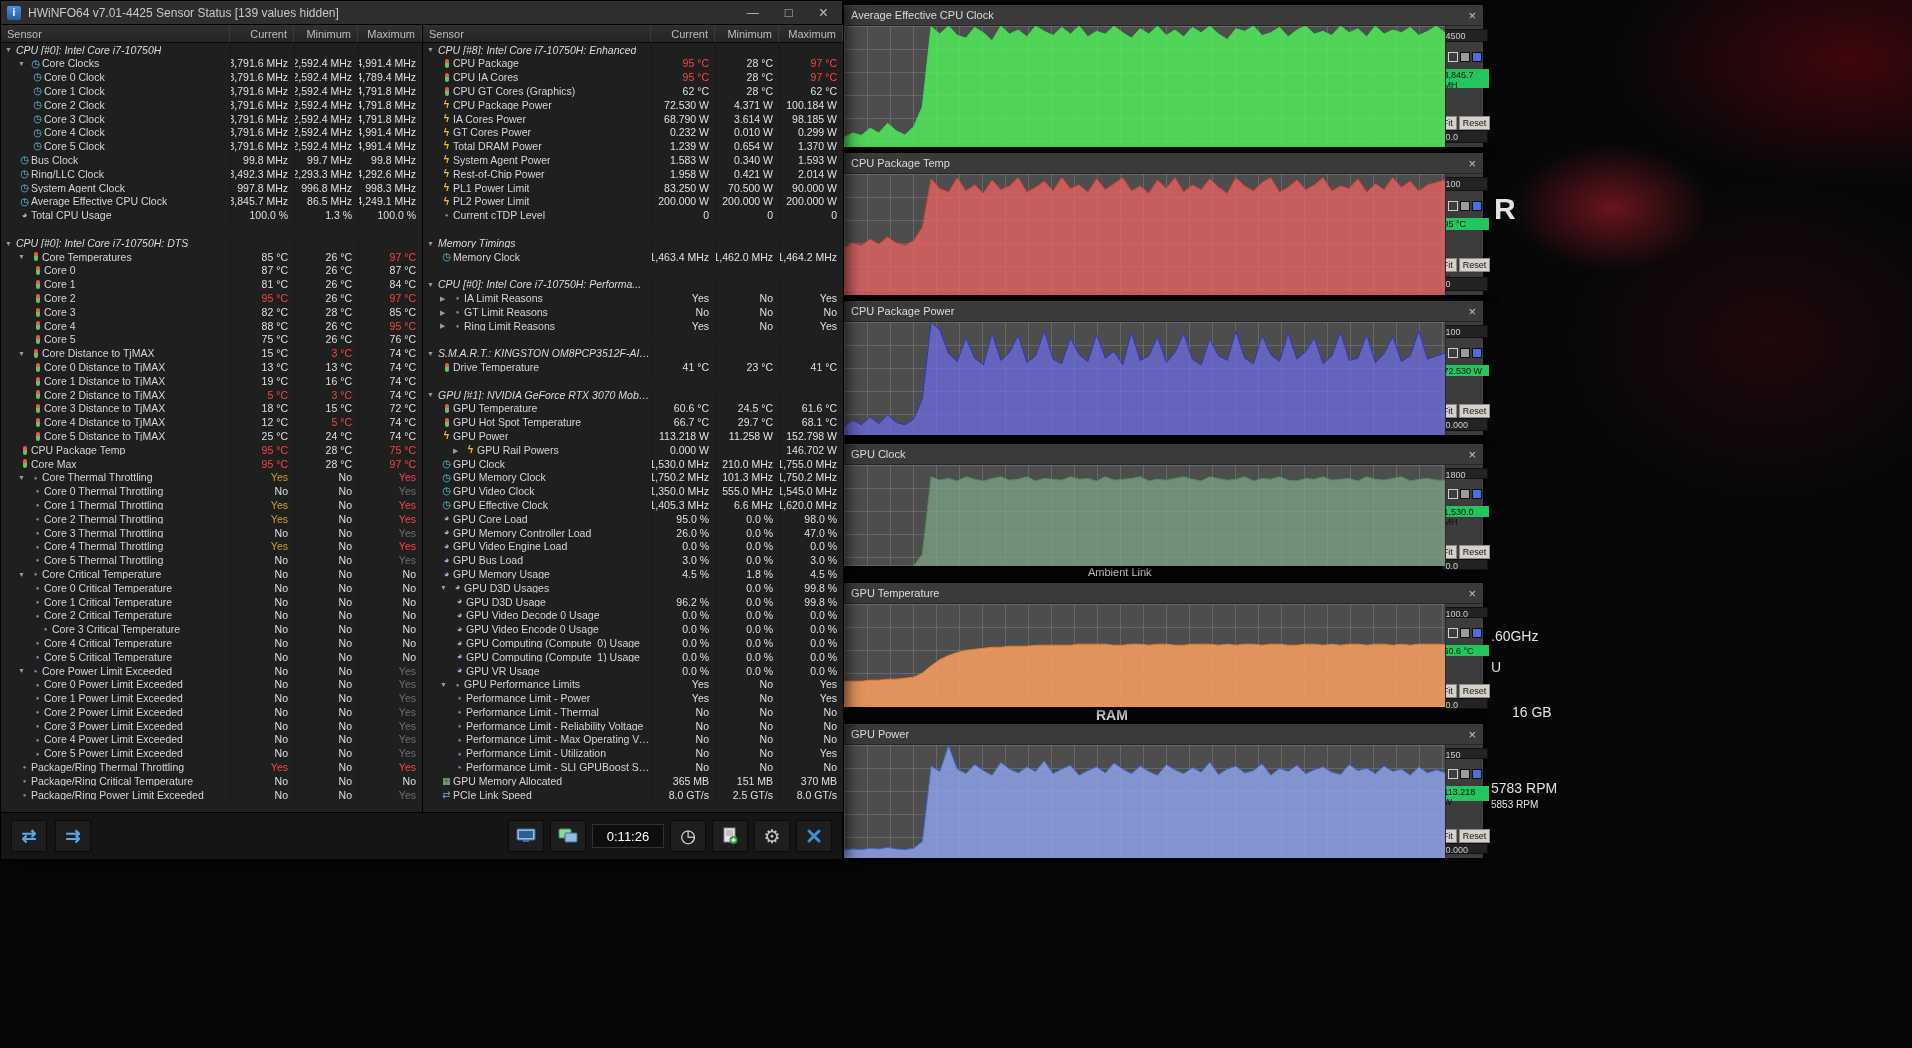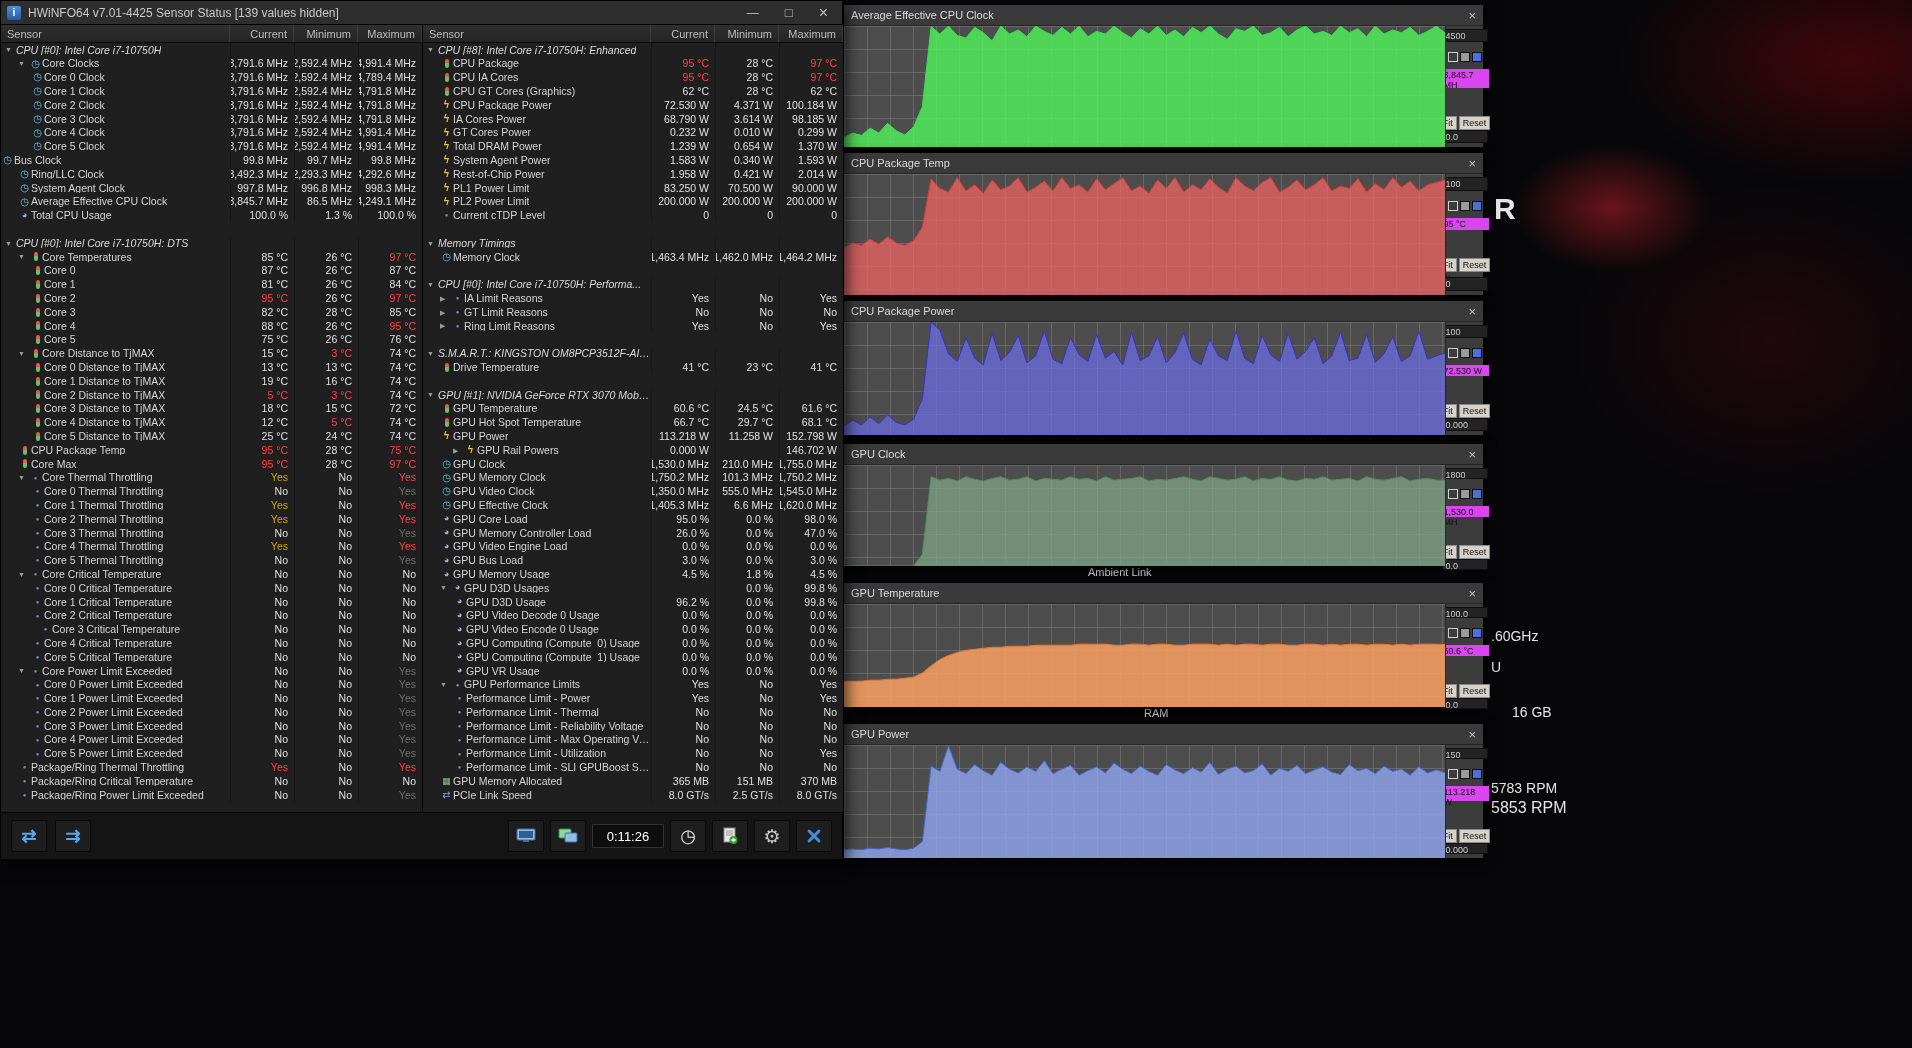--- a/index.html
+++ b/index.html
@@ -105,40 +105,40 @@
   .chart svg{position:absolute;inset:0;width:100%;height:100%;display:block;}
   .gpanel{width:37px;flex:none;display:flex;flex-direction:column;align-items:center;
     padding:3px 2px 4px 2px;box-sizing:border-box;background:#3c3c3c;}
   .gval{width:46px;background:#232323;border:1px solid #101010;color:#cfcfcf;font-size:9px;
     padding:1px 3px;box-sizing:border-box;text-align:left;min-height:11px;}
   .gswatches{display:flex;gap:2px;margin-top:10px;}
   .sw{width:10px;height:10px;box-sizing:border-box;}
   .sw1{border:1px solid #cfcfcf;background:transparent;}
   .sw2{background:#9b9b9b;border:1px solid #111;}
   .sw3{background:#4a6fe0;border:1px solid #111;}
-  .gcur{margin-top:7px;width:48px;background:#d946ef;color:#111;font-size:9px;
+  .gcur{margin-top:7px;width:48px;background:#22c55e;color:#111;font-size:9px;
     padding:1px 3px;box-sizing:border-box;min-height:11px;}
   .gbtns{display:flex;gap:2px;margin-top:28px;}
   .gbtn{font-size:9px;font-family:inherit;background:#d6d2ca;border:1px solid #8a8a8a;
     color:#111;padding:0 3px;height:14px;line-height:12px;}
   .gmin{margin-top:auto;}
 </style>
 </head>
 <body>
 
 <div class="desktop">
   <div id="bg-labels">
       <span class="bg-label" style="left: 1494px; top: 192px; font-size: 30px; font-weight: 700;">R</span>
       <span class="bg-label" style="left: 1491px; top: 628px; font-size: 14px; font-weight: 400;">.60GHz</span>
       <span class="bg-label" style="left: 1491px; top: 659px; font-size: 14px; font-weight: 400;">U</span>
       <span class="bg-label" style="left: 1512px; top: 704px; font-size: 14px; font-weight: 400;">16 GB</span>
       <span class="bg-label" style="left: 1491px; top: 780px; font-size: 14px; font-weight: 400;">5783 RPM</span>
-      <span class="bg-label" style="left: 1491px; top: 799px; font-size: 16px; font-weight: 400;">5853 RPM</span>
+      <span class="bg-label" style="left: 1491px; top: 799px; font-size: 10px; font-weight: 400;">5853 RPM</span>
       <span class="bg-label" style="left: 1088px; top: 566px; font-size: 11px; font-weight: 400;">Ambient Link</span>
-      <span class="bg-label" style="left: 1096px; top: 707px; font-size: 11px; font-weight: 400; margin-left: 48px;">RAM</span>
+      <span class="bg-label" style="left: 1096px; top: 707px; font-size: 14px; font-weight: 700;">RAM</span>
     </div>
 </div>
 
 <div class="sensor-window">
   <div class="titlebar">
     <span class="app-icon"></span>
     <span class="title-text">HWiNFO64 v7.01-4425 Sensor Status [139 values hidden]</span>
     <span class="win-btns">
       <span class="wb wb-min"></span>
       <span class="wb wb-max"></span>
@@ -229,21 +229,21 @@
     <div class="cell label" style="padding-left: 30px;">
 
       <span class="icon ic-clk"></span>
       <span class="lbl">Core 5 Clock</span>
     </div>
     <div class="cell val cur">3,791.6 MHz</div>
     <div class="cell val min">2,592.4 MHz</div>
     <div class="cell val max">4,991.4 MHz</div>
   </div>
           <div class="row">
-    <div class="cell label" style="">
+    <div class="cell label" style="padding-left: 17px;">
 
       <span class="icon ic-clk"></span>
       <span class="lbl">Bus Clock</span>
     </div>
     <div class="cell val cur">99.8 MHz</div>
     <div class="cell val min">99.7 MHz</div>
     <div class="cell val max">99.8 MHz</div>
   </div>
           <div class="row">
     <div class="cell label" style="padding-left: 17px;">

